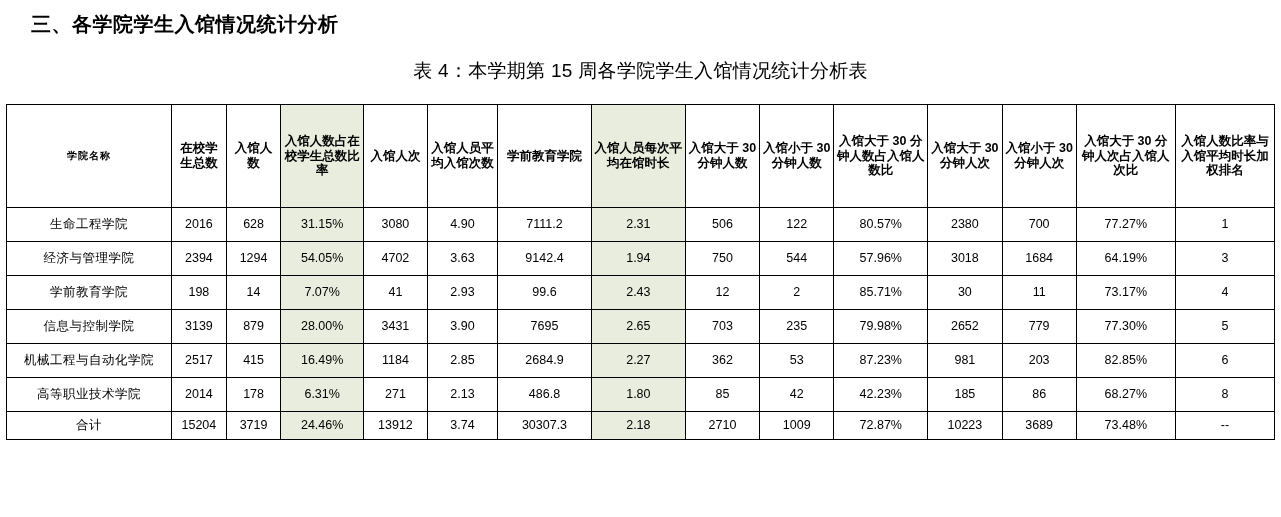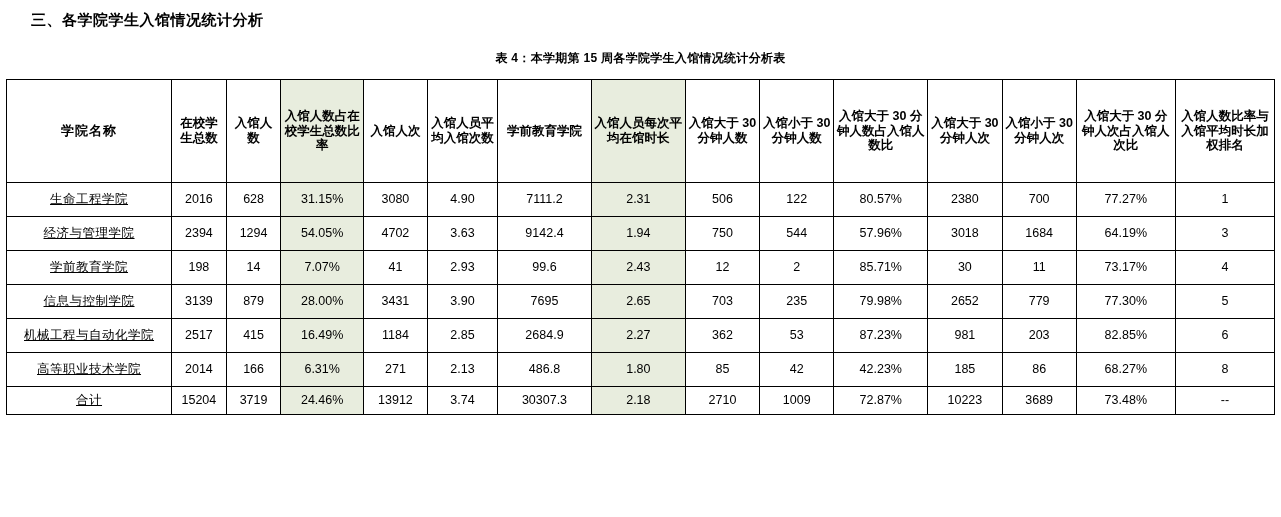--- a/index.html
+++ b/index.html
@@ -17,31 +17,31 @@
   .page {
     position: relative;
     width: 1281px;
     height: 517px;
     box-sizing: border-box;
     padding: 0;
   }
   .section-heading {
     font-family: "Liberation Sans", "DejaVu Sans", sans-serif;
     font-weight: bold;
-    font-size: 15px;
+    font-size: 20px;
     margin: 11px 0 0 31px;
     letter-spacing: 0.5px;
   }
   .table-caption {
     text-align: center;
     font-family: "Liberation Sans", "DejaVu Sans", sans-serif;
-    font-weight: bold;
-    font-size: 12px;
+    font-weight: normal;
+    font-size: 19px;
     margin-top: 20px;
-    margin-bottom: 12px;
+    margin-bottom: 20px;
     letter-spacing: 0.3px;
   }
   .table-wrap {
     margin: 0 6px 0 6px;
   }
   table.stats {
     border-collapse: collapse;
     table-layout: fixed;
     width: 1269px;
     font-size: 12.5px;
@@ -55,34 +55,33 @@
     line-height: 1.18;
   }
   table.stats thead th {
     font-family: "Liberation Sans", "DejaVu Sans", sans-serif;
     font-weight: bold;
     font-size: 12.5px;
     height: 98px;
     padding: 2px 2px;
   }
   table.stats thead th.col-name {
-    font-size: 13px;
+    font-size: 10px;
     letter-spacing: 1px;
   }
   .hl {
     background: #e8edde;
   }
   table.stats tbody td {
     height: 33px;
     font-family: "Liberation Sans", "DejaVu Sans", sans-serif;
     font-size: 12.5px;
   }
   table.stats tbody td.rowname {
     letter-spacing: 0.5px;
-    text-decoration: underline;
   }
   table.stats tbody tr.total td {
     height: 27px;
   }
   
   col.c0 { width: 160px; }
   col.c1 { width: 53px; }
   col.c2 { width: 53px; }
   col.c3 { width: 80px; }
   col.c4 { width: 62px; }
@@ -226,21 +225,21 @@
           <td>53</td>
           <td>87.23%</td>
           <td>981</td>
           <td>203</td>
           <td>82.85%</td>
           <td>6</td>
         </tr>
         <tr>
           <td class="rowname">高等职业技术学院</td>
           <td>2014</td>
-          <td>166</td>
+          <td>178</td>
           <td class="hl">6.31%</td>
           <td>271</td>
           <td>2.13</td>
           <td>486.8</td>
           <td class="hl">1.80</td>
           <td>85</td>
           <td>42</td>
           <td>42.23%</td>
           <td>185</td>
           <td>86</td>

